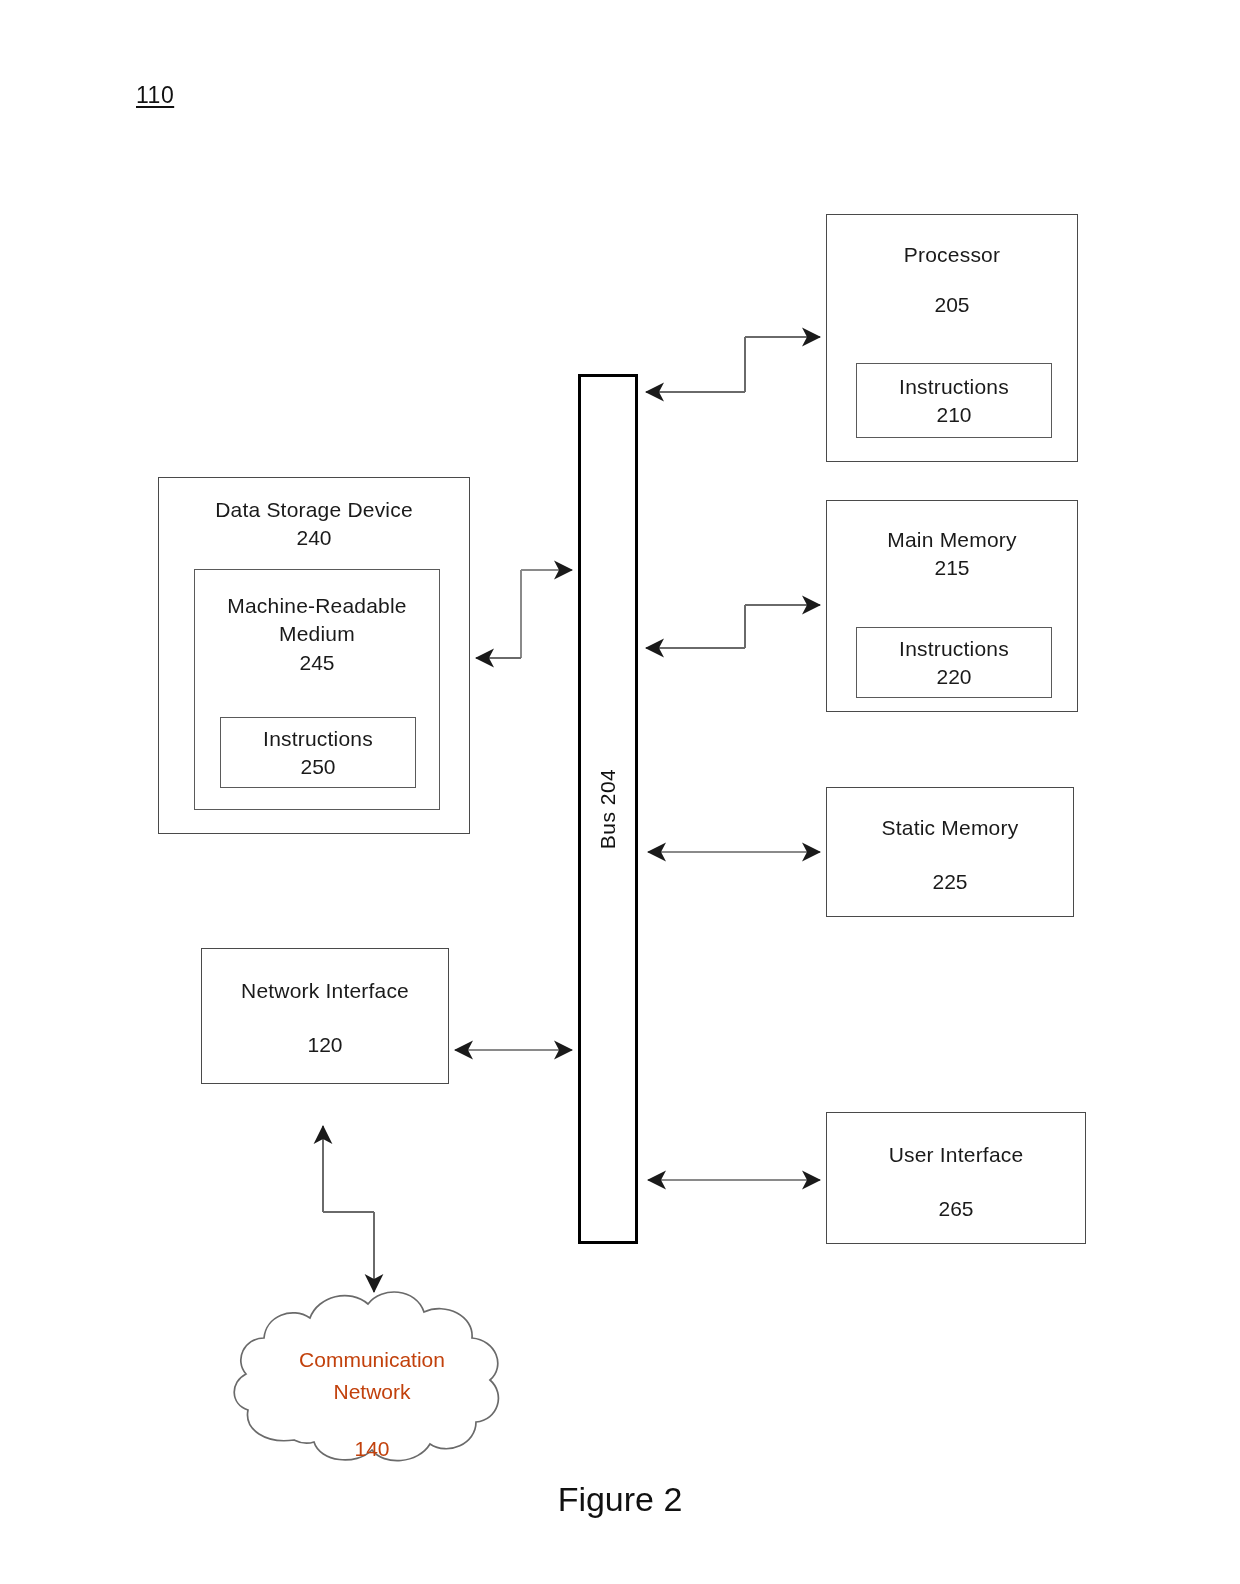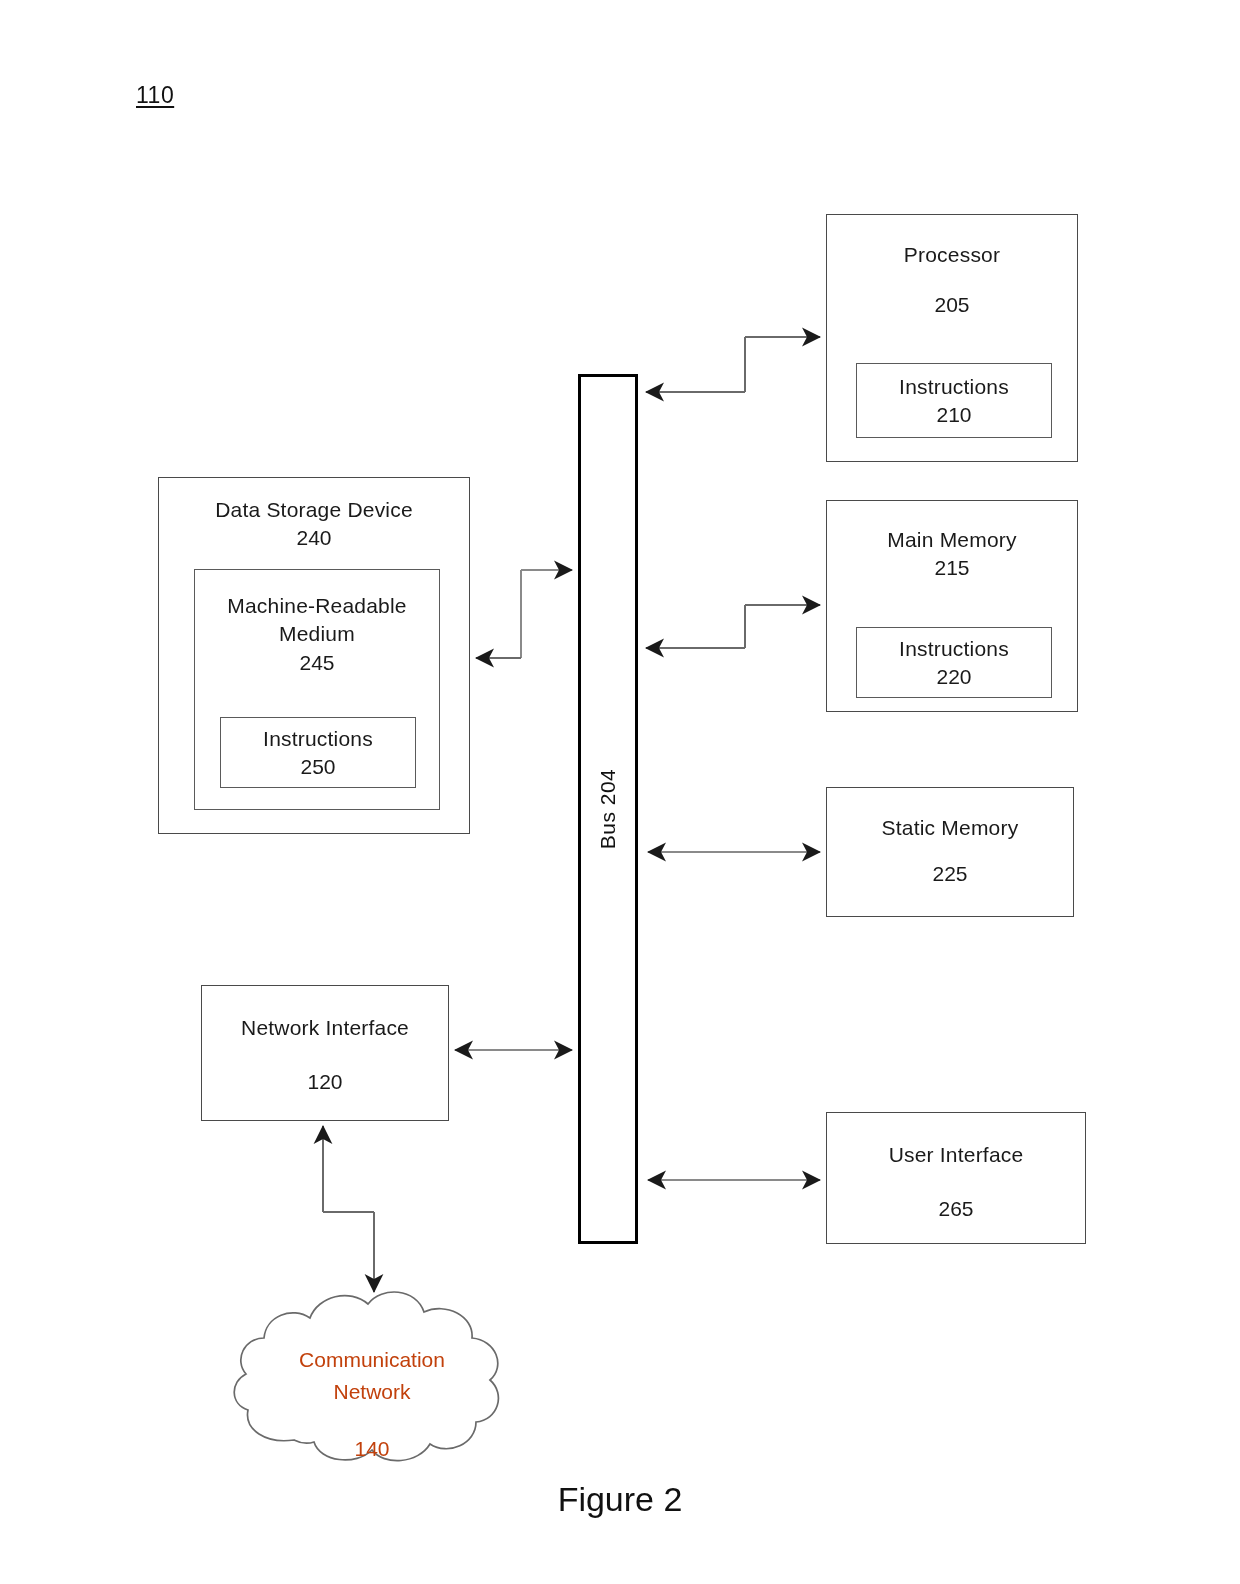--- a/index.html
+++ b/index.html
@@ -145,32 +145,32 @@
       <div class="stacked">
         <span class="line">Instructions</span>
         <span class="num">220</span>
       </div>
     </div>
   </div>
 
   <div class="box" style="left:826px; top:787px; width:248px; height:130px;">
     <div style="position:absolute; left:0; right:0; top:26px;">
       <span class="line">Static Memory</span>
-      <span class="num" style="margin-top:18px;">225</span>
+      <span class="num" style="margin-top:26px;">225</span>
     </div>
   </div>
 
   <div class="box" style="left:826px; top:1112px; width:260px; height:132px;">
     <div style="position:absolute; left:0; right:0; top:28px;">
       <span class="line">User Interface</span>
       <span class="num" style="margin-top:26px;">265</span>
     </div>
   </div>
 
-  <div class="box" style="left:201px; top:985px; width:248px; height:136px;text-decoration:underline;">
+  <div class="box" style="left:201px; top:948px; width:248px; height:136px;text-decoration:underline;">
     <div style="position:absolute; left:0; right:0; top:28px;">
       <span class="line">Network Interface</span>
       <span class="num" style="margin-top:26px;">120</span>
     </div>
   </div>
 
   <div class="box" style="left:158px; top:477px; width:312px; height:357px;">
     <div style="position:absolute; left:0; right:0; top:18px;">
       <span class="line">Data Storage Device</span>
       <span class="num">240</span>

